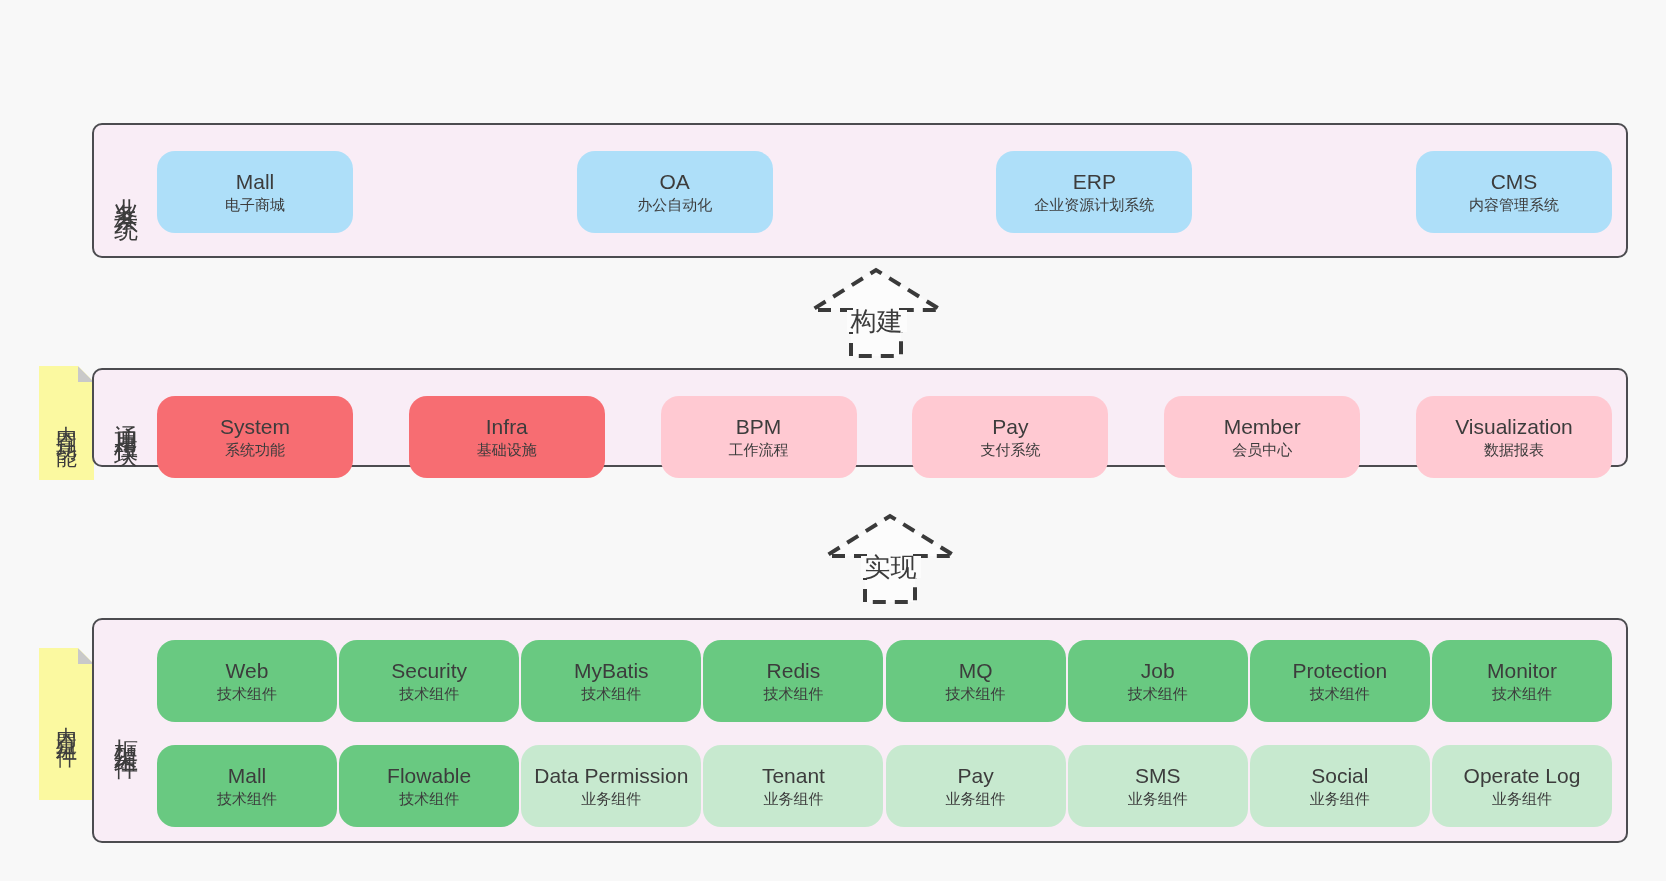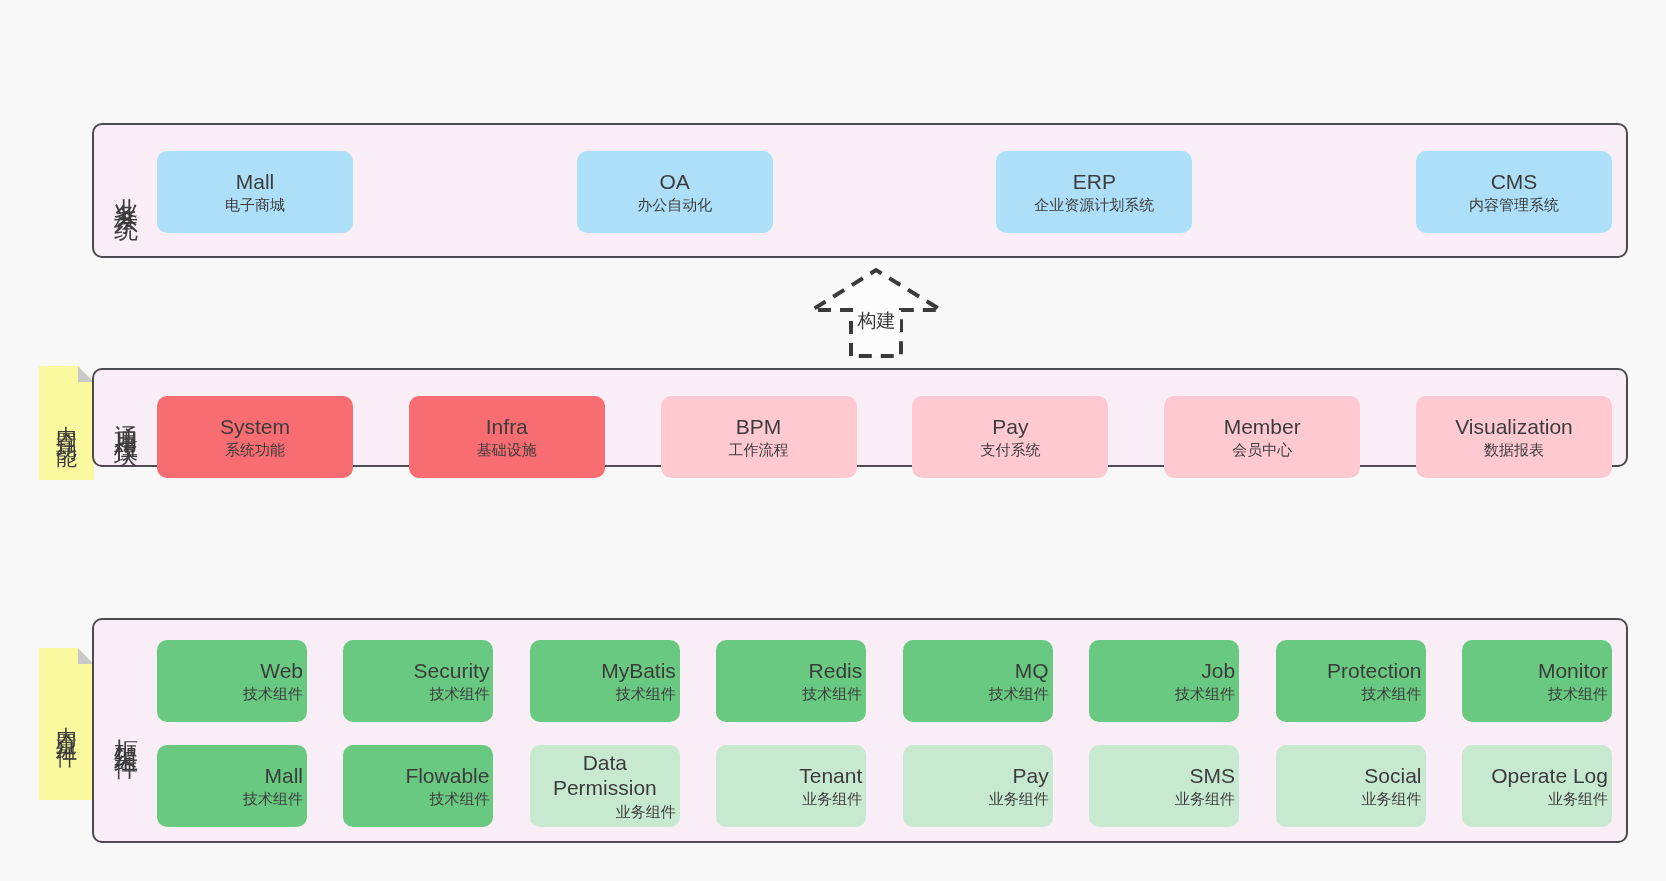--- a/index.html
+++ b/index.html
@@ -25,46 +25,46 @@
     font-size:24px; letter-spacing:6px; color:var(--text,#3c3c3c);
   }
   .box-row {
     position:absolute; left:63px; right:14px;
     display:flex; justify-content:space-between;
   }
   .row-single { top:26px; }
   #band-components .row-a { top:20px; }
   #band-components .row-b { top:125px; }
   .box {
-    box-sizing:border-box; height:82px; border-radius:10px;
+    box-sizing:border-box; height:82px; border-radius:18px;
     display:flex; flex-direction:column; justify-content:center;
     align-items:center; text-align:center; padding:2px 4px;
   }
   .box-wide   { width:196px; }
-  .box-narrow { width:150px;align-items:flex-end; }
+  .box-narrow { width:180px; }
   .box .name { font-size:21px; line-height:1.22; }
   .box .desc { font-size:15px; line-height:1.42; }
   .blue       { background:var(--box-blue,#aedff9); }
   .red        { background:var(--box-red,#f76d72); }
   .pink       { background:var(--box-pink,#ffc9d2); }
   .green      { background:var(--box-green,#69c981); }
   .lightgreen { background:var(--box-light-green,#c7e9cf); }
   .arrow { position:absolute; width:137px; height:92px; z-index:2; }
   #arrow-build     { left:808px; top:266px; }
   #arrow-implement { left:822px; top:512px; }
   .arrow svg { display:block; width:100%; height:100%; overflow:visible; }
   .arrow-path {
     fill:var(--arrow-fill,#fcfcfc);
     stroke:var(--arrow-stroke,#3a3a3a);
     stroke-width:4; stroke-dasharray:13 9;
   }
   .arrow-label {
     position:absolute; left:50%; top:44px; transform:translateX(-50%);
     background:var(--arrow-fill,#fcfcfc); padding:0 4px;
-    font-size:19px; line-height:22px; white-space:nowrap;
+    font-size:26px; line-height:22px; white-space:nowrap;
   }
   .sticky {
     position:absolute; left:39px; width:55px;
     background:var(--sticky-yellow,#fbf9a0);
     clip-path:polygon(0 0, calc(100% - 16px) 0, 100% 16px, 100% 100%, 0 100%);
     z-index:0; display:flex; align-items:center; justify-content:center;
   }
   #sticky-modules    { top:366px; height:114px; }
   #sticky-components { top:648px; height:152px; }
   .fold {
@@ -139,20 +139,26 @@
         <div class="name">Member</div>
         <div class="desc">会员中心</div>
       </div>
       <div class="box box-wide pink">
         <div class="name">Visualization</div>
         <div class="desc">数据报表</div>
       </div>
     </div>
   </section>
 
+  <div class="arrow" id="arrow-implement">
+    <svg viewBox="0 0 137 92" aria-hidden="true">
+      <path class="arrow-path" d="M43,90 L43,44 L4,44 L68,4 L133,44 L93,44 L93,90 Z"></path>
+    </svg>
+    <span class="arrow-label">实现</span>
+  </div>
 
   <div class="sticky" id="sticky-components">
     <span class="fold"></span>
     <span class="sticky-text">内置组件</span>
   </div>
 
   <section class="band" id="band-components">
     <div class="band-label">框架组件</div>
     <div class="box-row row-a">
       <div class="box box-narrow green">

